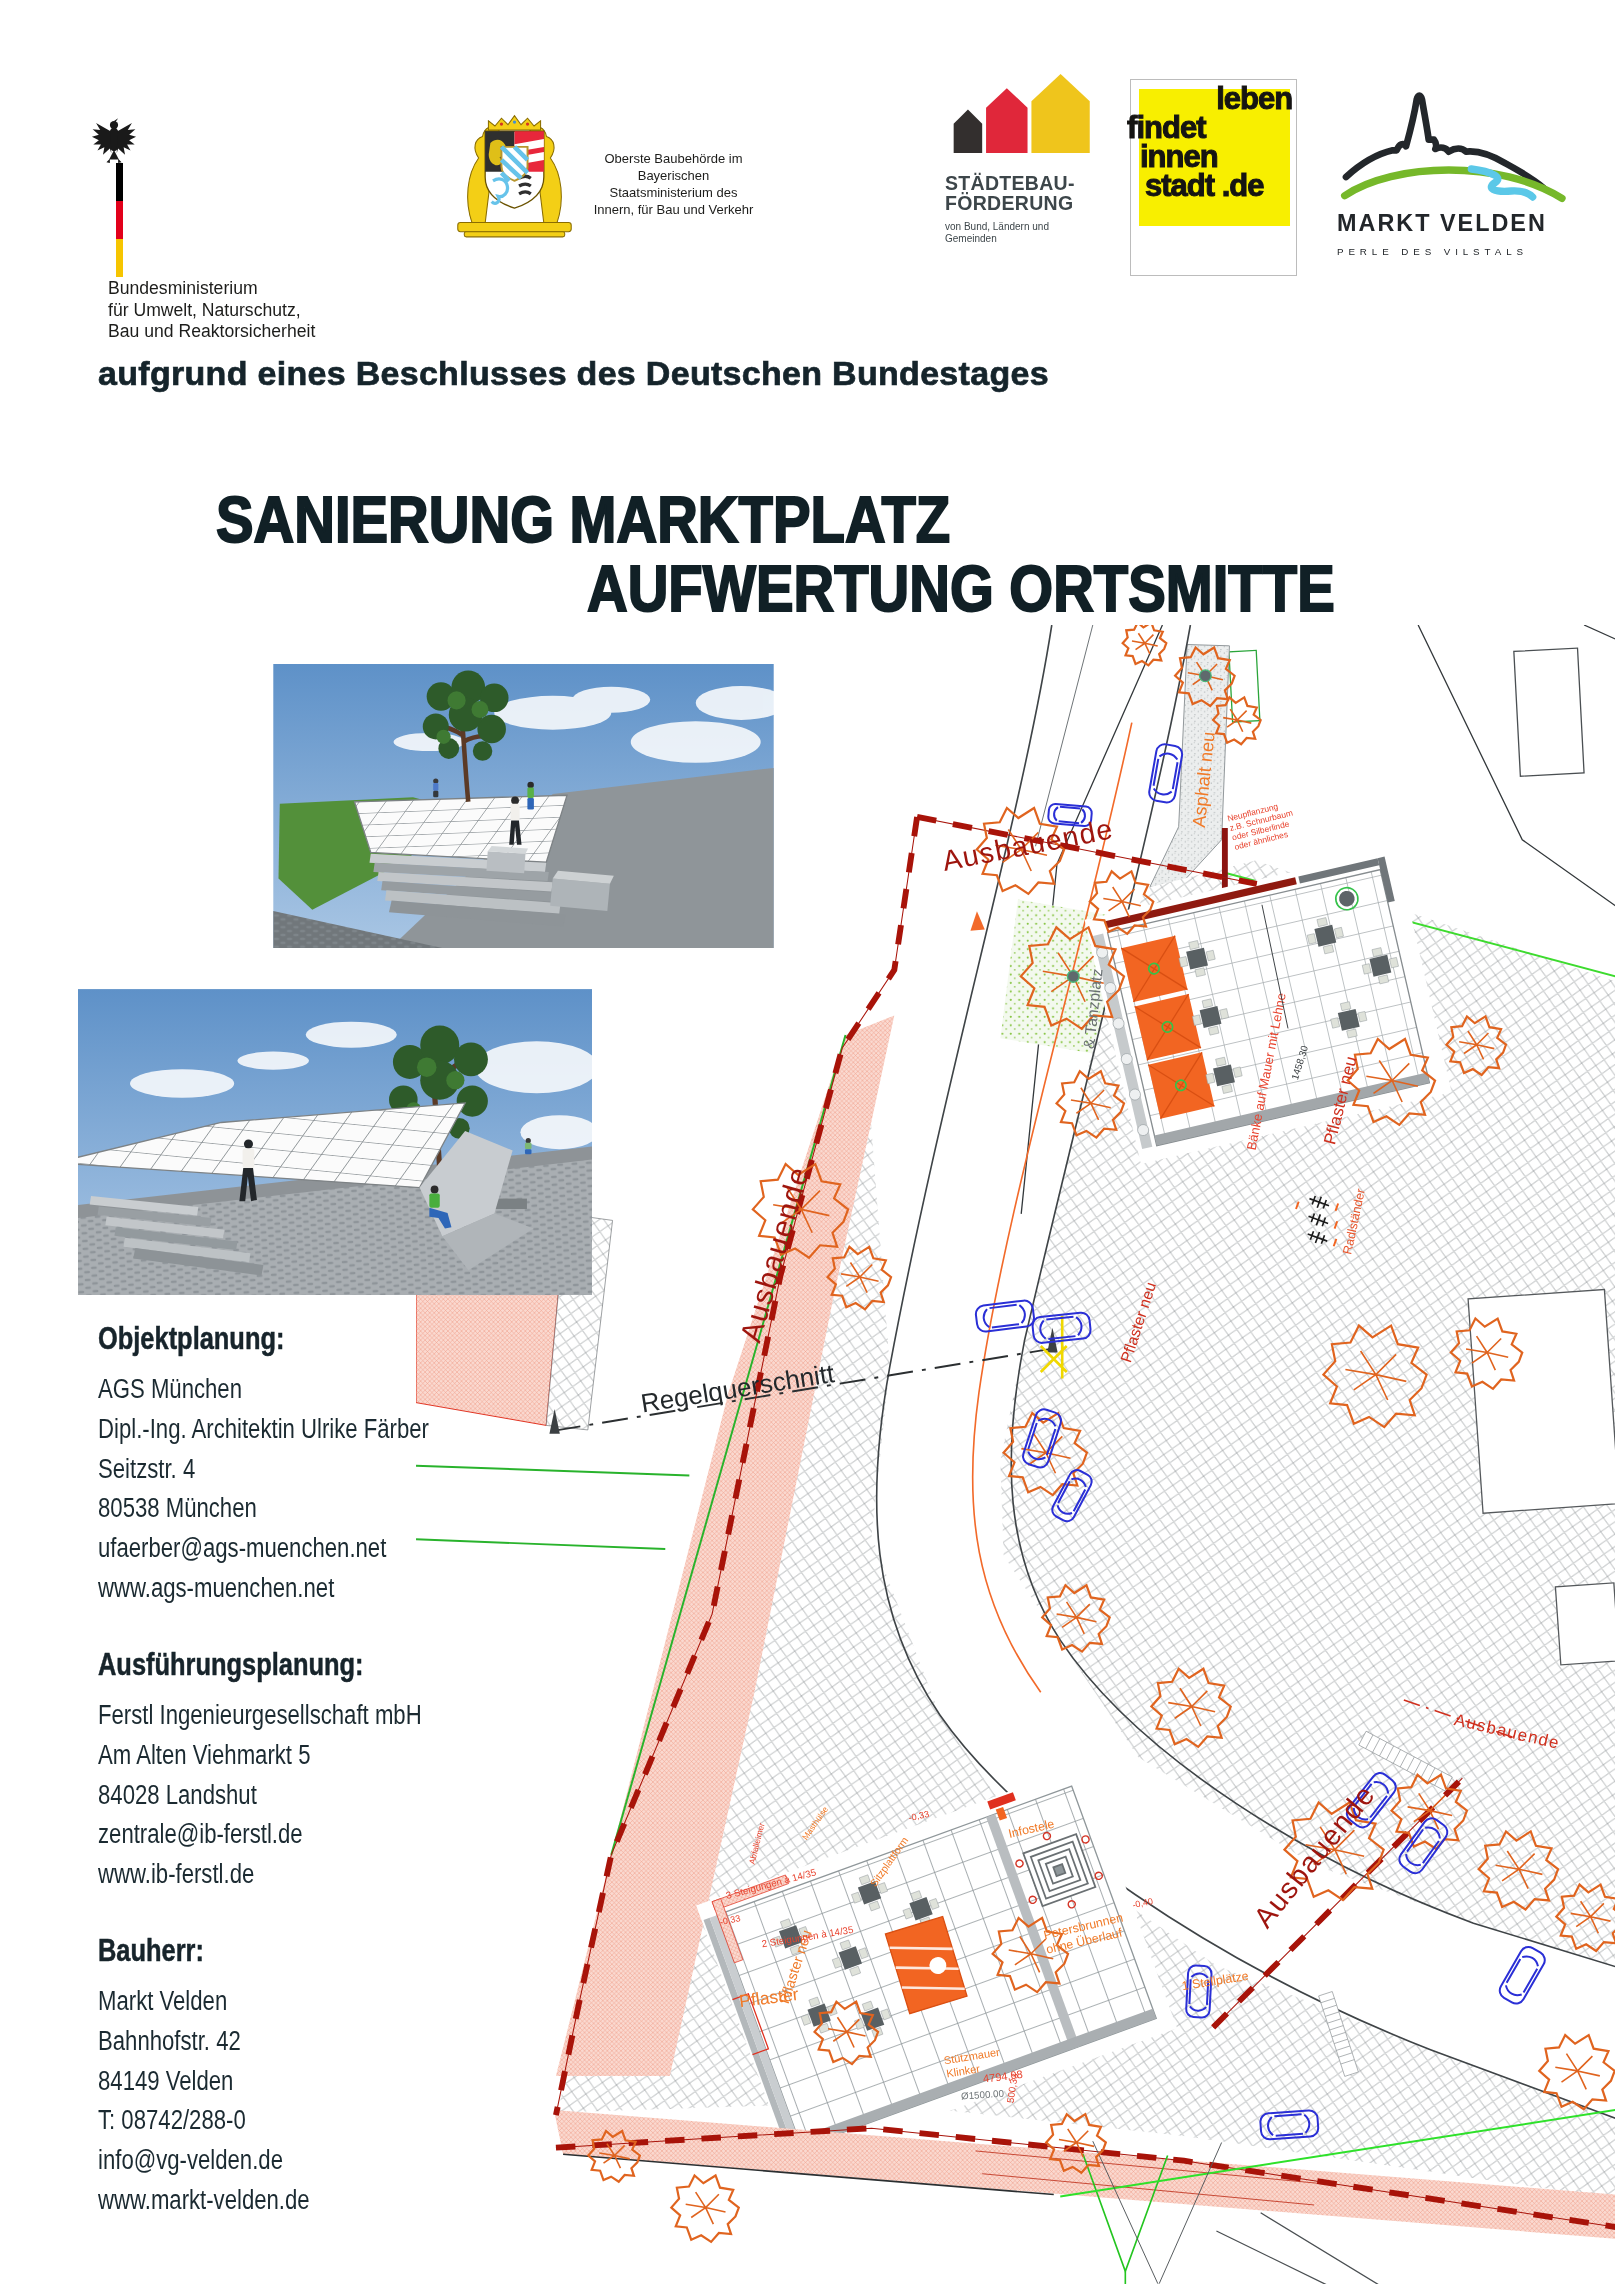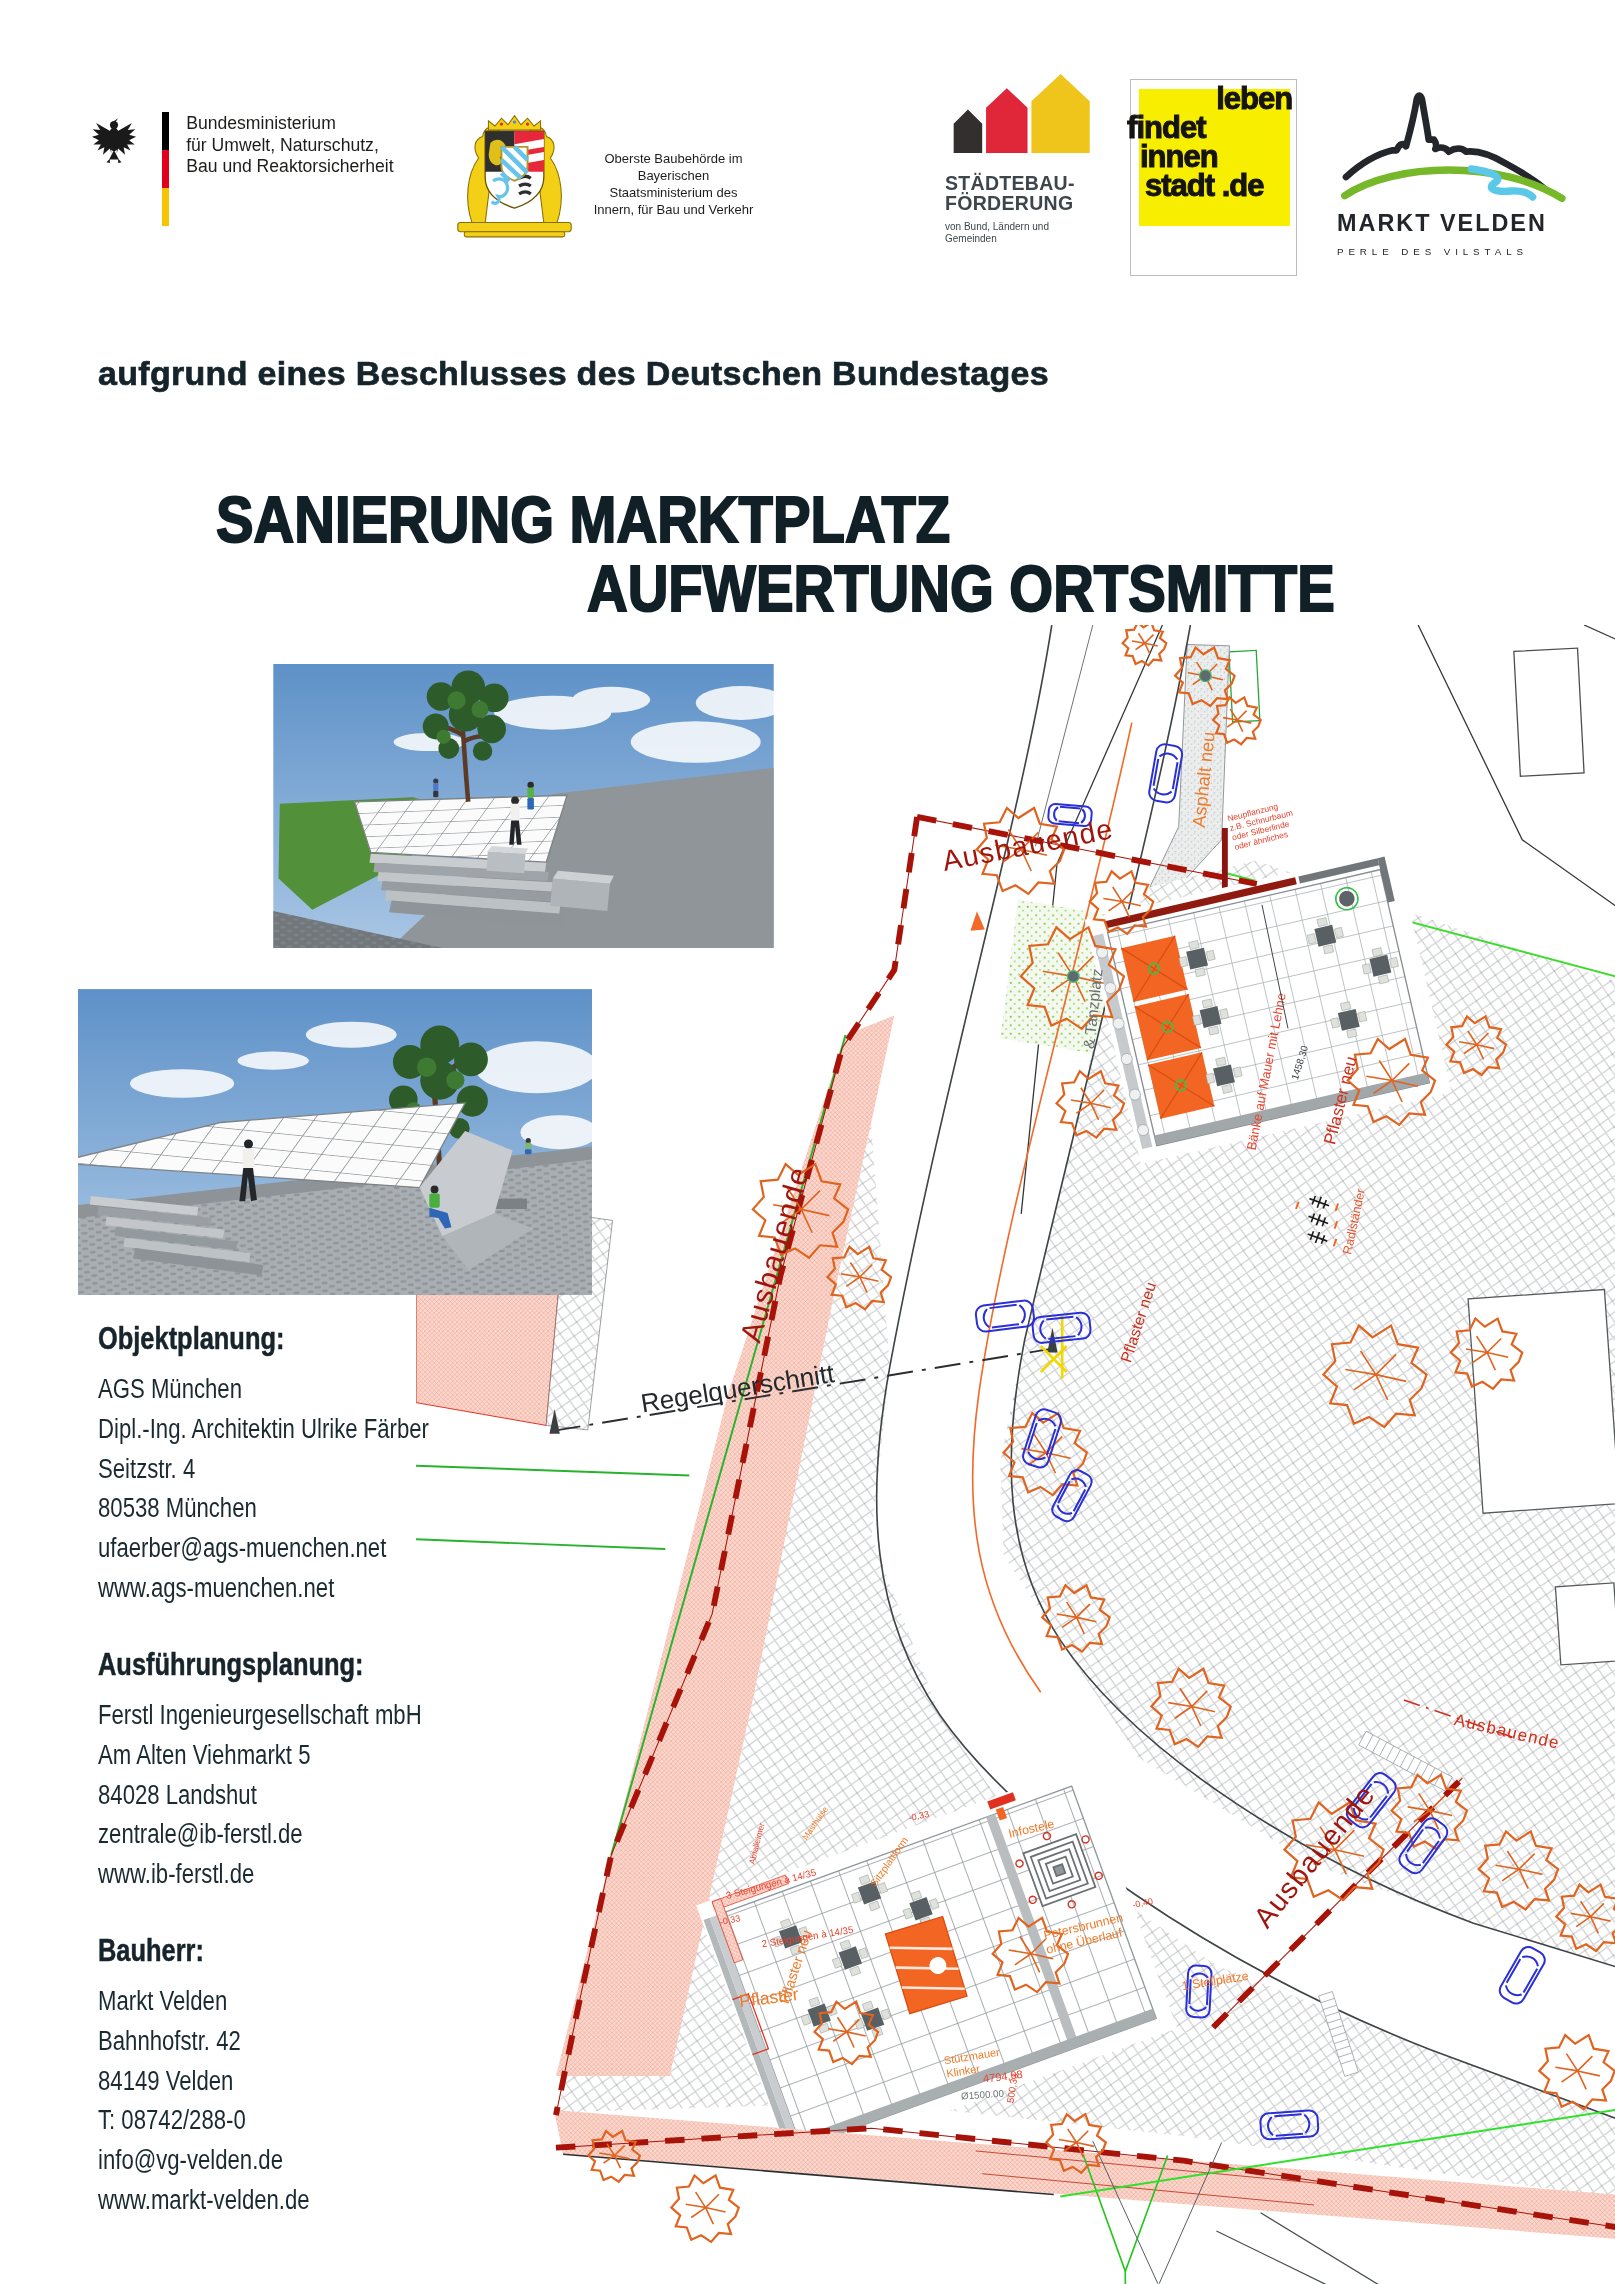--- a/index.html
+++ b/index.html
@@ -1,20 +1,20 @@
 <!DOCTYPE html>
 <html style="font-size:10.4px"><head>
 <meta charset="utf-8">
 <style>
   html,body{margin:0;padding:0;background:#ffffff;}
   .page{position:relative;width:1616px;height:2284px;background:#ffffff;overflow:hidden;
         font-family:"Liberation Sans",sans-serif;color:#17242b;}
   .abs{position:absolute;}
   
-  .bund{left:91px;top:112px;display:flex;align-items:flex-start;}
+  .bund{left:91px;top:112px;display:flex;align-items:flex-start;flex-direction:column;}
   .bund .flagbar{width:7.2px;height:114px;margin-left:25px;display:flex;flex-direction:column;}
   .bund .flagbar div{flex:1;}
   .bund .btxt{margin-left:17px;font-size:17.6px;line-height:1.22;color:#1d1d1b;padding-top:1.3px;}
   .obb-coa{left:433px;top:83px;}
   .obb-txt{left:589px;top:151px;width:169px;text-align:center;font-size:13px;line-height:1.3;color:#1d1d1b;}
   .stb{left:945px;top:72px;width:156px;}
   .stb .houses{height:81px;position:relative;}
   .stb .t1{font-weight:bold;font-size:19.5px;letter-spacing:0.3px;color:#3d464a;line-height:1.0;margin-top:21px;}
   .stb .t2{font-size:10px;color:#3d464a;line-height:1.25;margin-top:7.8px;}
   .leb{left:1130px;top:79px;width:167px;height:197px;background:#fff;border:1.3px solid #bcbcbc;box-sizing:border-box;}

